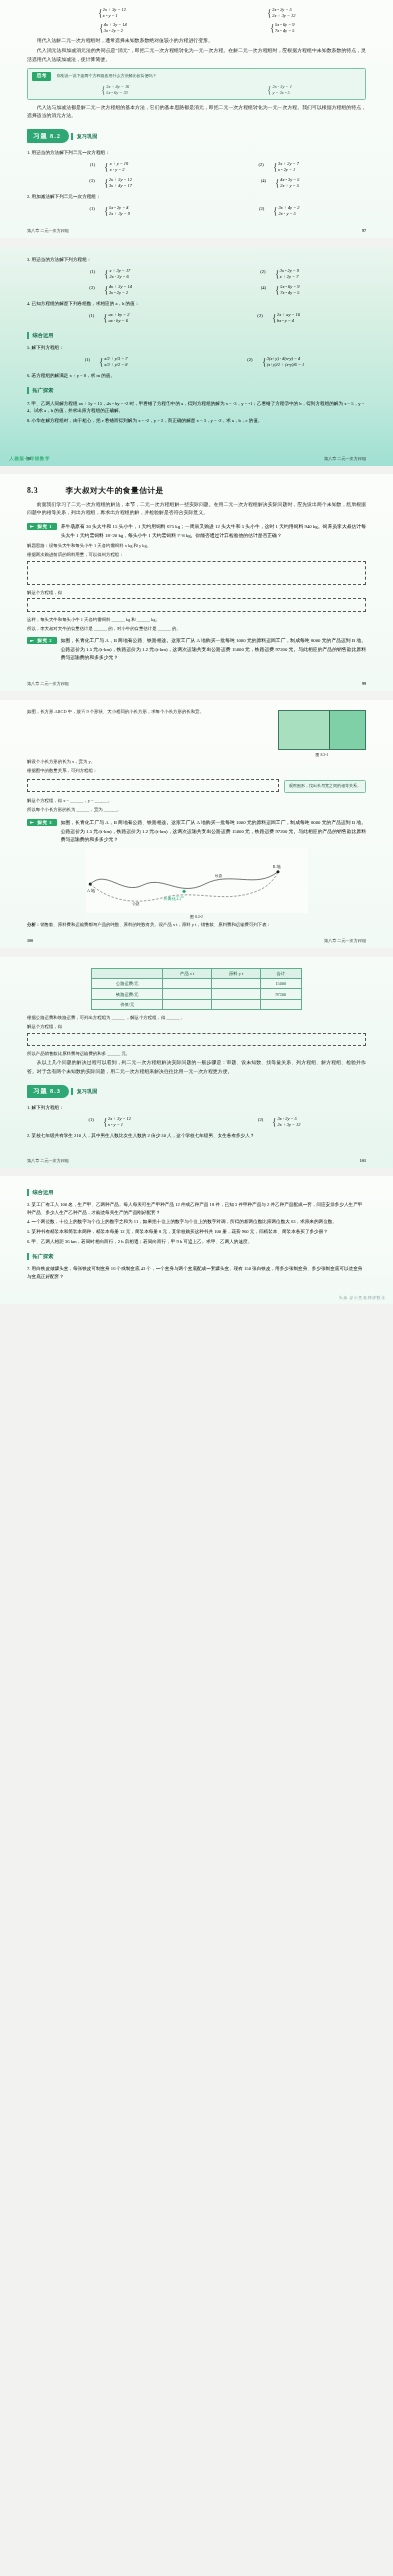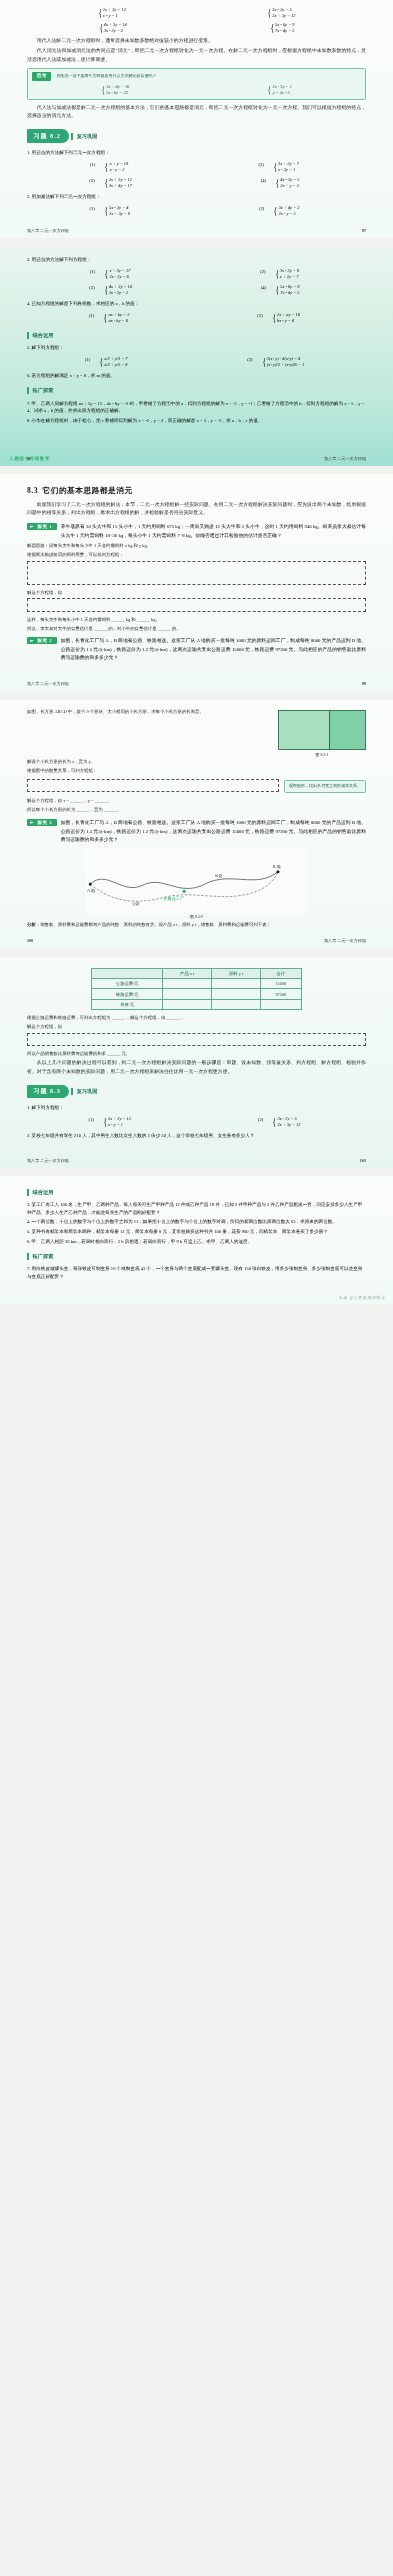--- a/index.html
+++ b/index.html
@@ -30,21 +30,21 @@
   .tint-2 { background: linear-gradient(180deg,#f6fbf7 0%, #eef8f2 60%, #e6f5ee 100%); }
   .tint-3 { background: linear-gradient(180deg,#fbfdfb 0%, #f2faf5 100%); }
 
   .h-sec {
     font-size: 7.7px;
     font-weight: bold;
     letter-spacing: 0.5px;
     color: #1a1a1a;
     margin: 4.1px 0 5.2px 0;
   }
-  .h-sec .num { margin-right: 2px; }
+  .h-sec .num { margin-right: 25px; }
   .para {
     font-size: 4.9px;
     line-height: 1.75;
     color: #1d1d1d;
     text-align: justify;
     text-indent: 2em;
     margin: 1.5px 0;
   }
   .para.noind { text-indent: 0; }
   .small {
@@ -489,21 +489,21 @@
     </div>
     <div class="logo-badge">人教版七年级数学</div>
   </div>
 
   <div class="gap"></div>
 
   <div class="sheet tint-3">
     <div class="inner">
       <div class="h-sec">
         <span class="num">8.3</span>
-        <span>它们的基本思路都是消元</span>
+        <span>李大叔对大牛的食量估计是</span>
       </div>
 
       <p class="para">前面我们学习了二元一次方程组的解法，本节，二元一次方程组解一些实际问题。在用二元一次方程组解决实际问题时，应先设出两个未知数，然后根据问题中的相等关系，列出方程组，再求出方程组的解，并检验解是否符合实际意义。</p>
 
       <div class="explore-row">
         <span class="badge flag">探究 1</span>
         <span class="body">养牛场原有 30 头大牛和 15 头小牛，1 天约用饲料 675 kg；一周后又购进 12 头大牛和 5 头小牛，这时 1 天约用饲料 940 kg。饲养员李大叔估计每头大牛 1 天约需饲料 18~20 kg，每头小牛 1 天约需饲料 7~8 kg。你能否通过计算检验他的估计是否正确？</span>
       </div>
 
       <p class="para noind small">解题思路：设每头大牛和每头小牛 1 天各约需饲料 x kg 和 y kg。</p>

